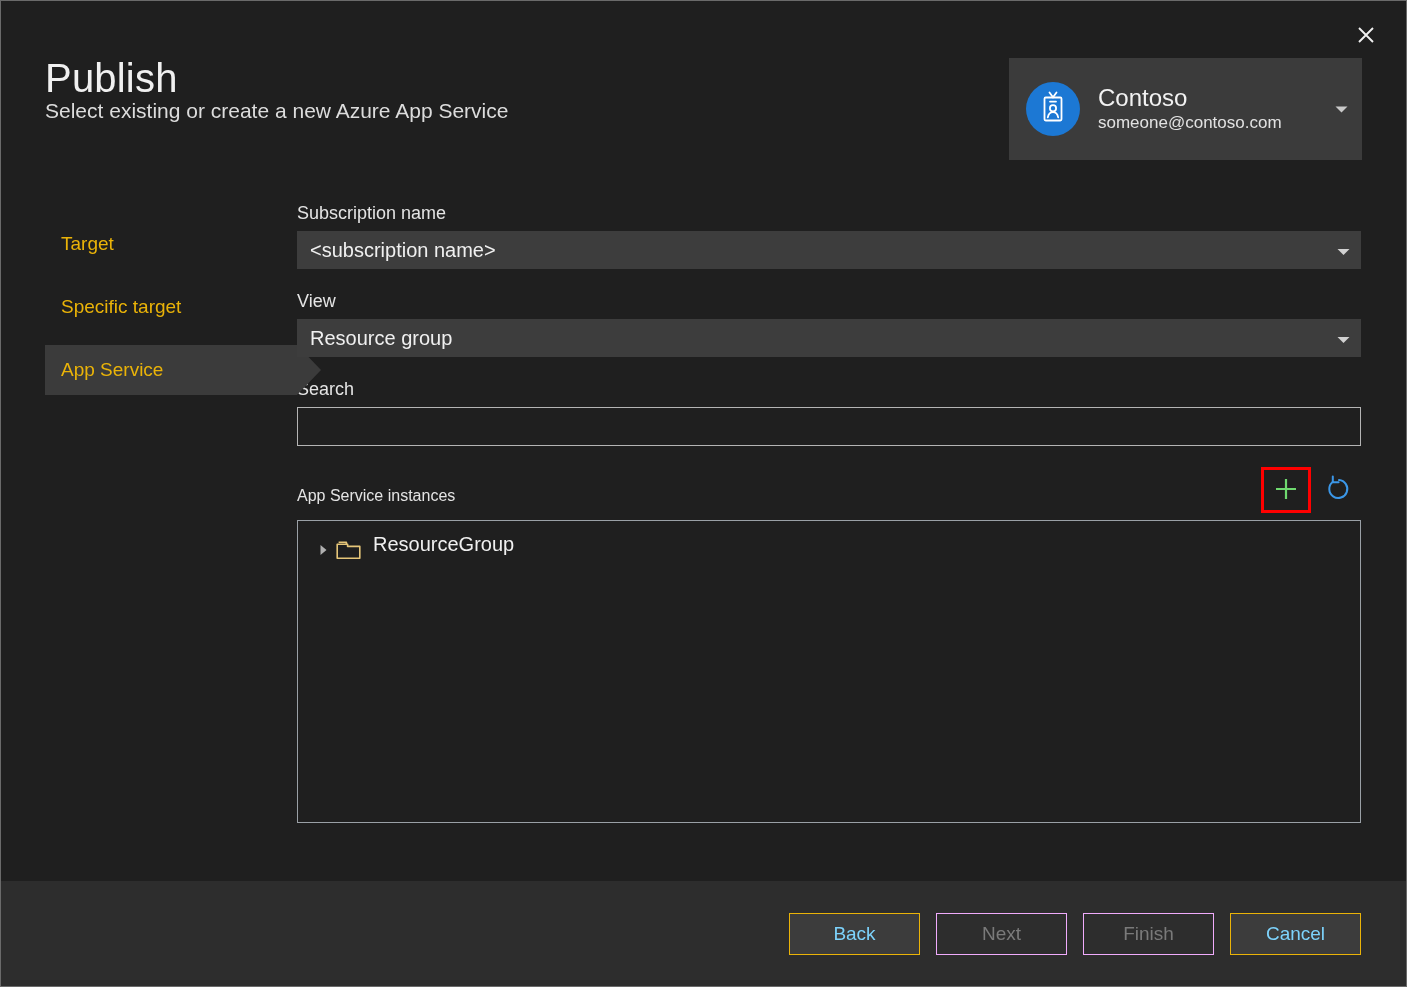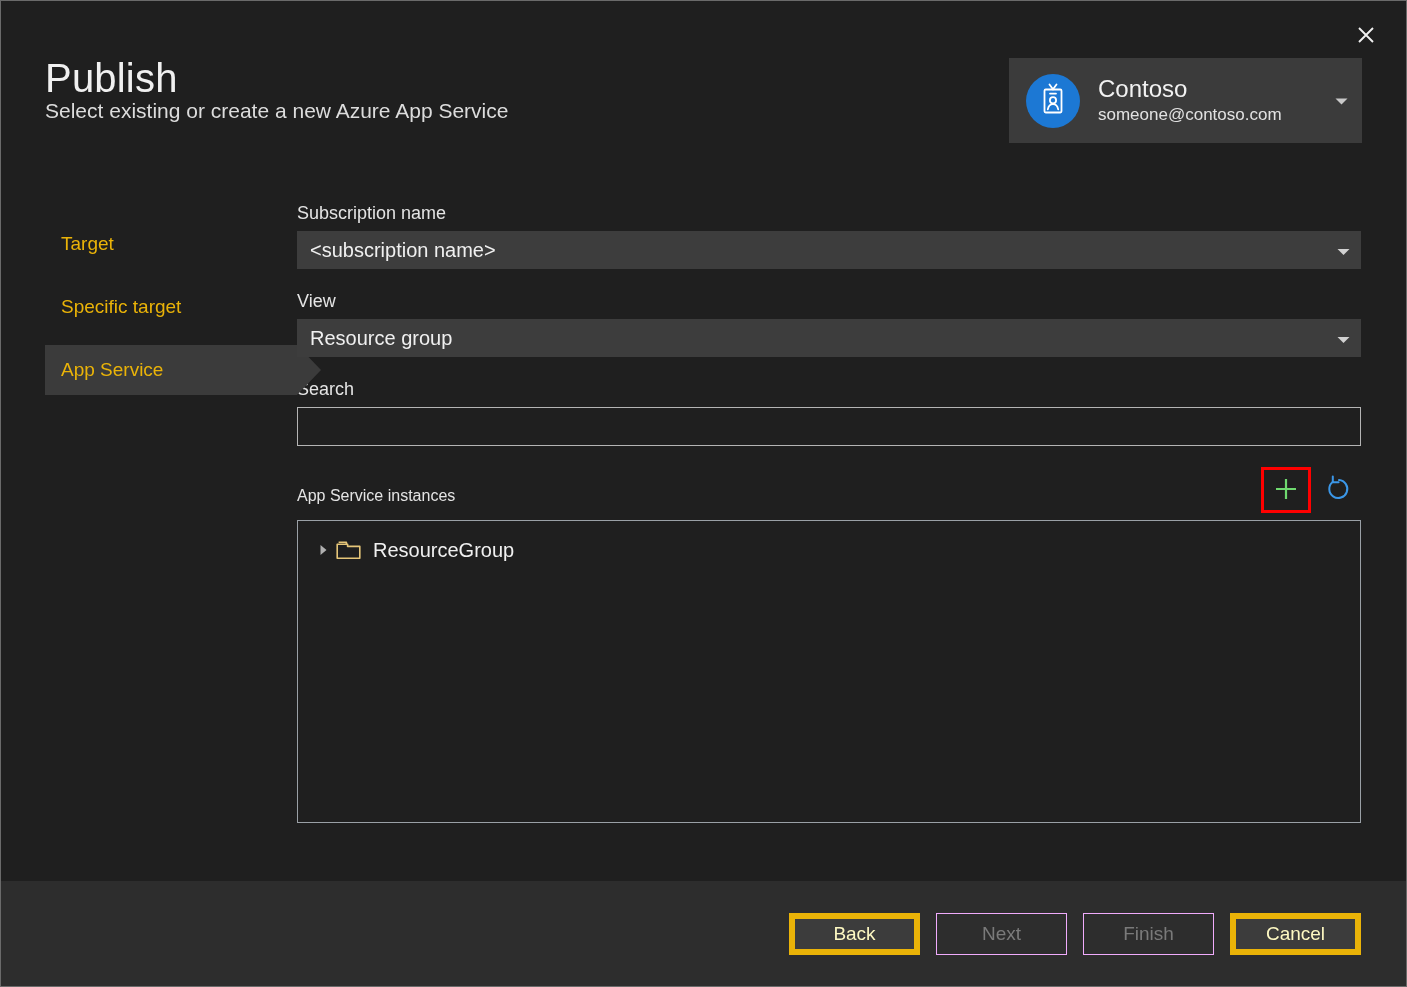--- a/index.html
+++ b/index.html
@@ -58,21 +58,21 @@
     font-weight: 300;
     color: #dcdcdc;
   }
 
   
   .account {
     position: absolute;
     top: 57px;
     right: 44px;
     width: 353px;
-    height: 85px;
+    height: 102px;
     background: #3b3b3b;
     display: flex;
     align-items: center;
     padding: 0 14px 0 17px;
     cursor: pointer;
   }
   .avatar {
     width: 54px;
     height: 54px;
     border-radius: 50%;
@@ -235,21 +235,20 @@
   .tree-panel {
     margin-top: 7px;
     height: 303px;
     border: 1px solid #9aa0a6;
     background: #1f1f1f;
     padding: 12px 0 0 0;
     overflow: auto;
   }
   .tree-row {
     display: flex;
-    align-items: center;
     height: 34px;
     padding-left: 14px;
     cursor: pointer;
   }
   .tree-twisty {
     width: 22px;
     display: flex;
     align-items: center;
     justify-content: center;
     flex: none;
@@ -279,22 +278,22 @@
     gap: 16px;
   }
   .btn {
     width: 131px;
     height: 42px;
     font-family: "Liberation Sans", sans-serif;
     font-size: 19px;
     font-weight: 300;
     cursor: pointer;
     background: #3c3c3c;
-    color: #fef9c3;
-    border: 6px solid #eab308;
+    color: #7dd3fc;
+    border: 1px solid #eab308;
   }
   .btn.disabled {
     background: #2d2d2d;
     color: #7a7a7a;
     border: 1px solid #f0abfc;
     cursor: default;
   }
 </style>
 </head>
 <body>

